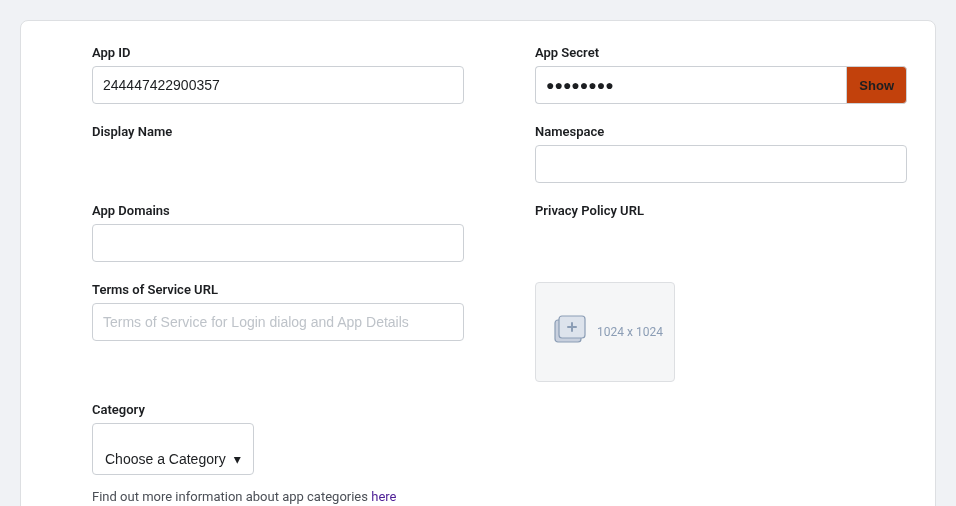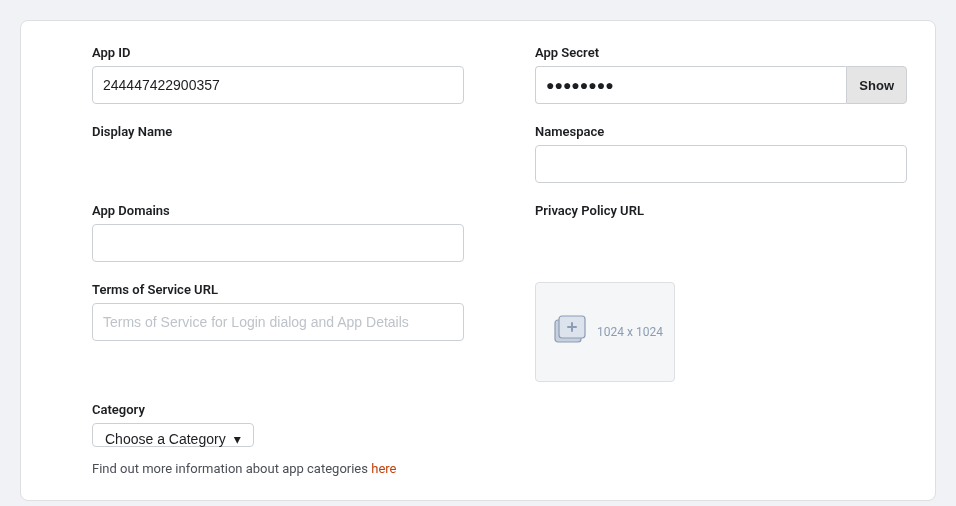--- a/index.html
+++ b/index.html
@@ -68,21 +68,21 @@
 
     .secret-wrapper input[type="text"] {
       flex: 1;
       border-radius: 4px 0 0 4px;
       border-right: none;
     }
 
     .show-btn {
       border: 1px solid #ccd0d5;
       border-radius: 0 4px 4px 0;
-      background: #e5e5e5;
+      background: #c2410c;
       padding: 0 12px;
       font-size: 13px;
       font-weight: 600;
       color: #1c1e21;
       cursor: pointer;
       height: 38px;
       white-space: nowrap;
     }
 
     
@@ -101,41 +101,41 @@
     }
 
     .icon-label {
       font-size: 12px;
       color: #8b9db5;
     }
 
     
     .category-dropdown {
       display: inline-flex;
-      align-items: flex-start;
+      align-items: flex-end;
       gap: 8px;
       border: 1px solid #ccd0d5;
       border-radius: 4px;
       background: #fff;
       padding: 7px 12px;
       font-size: 14px;
       color: #1c1e21;
       cursor: pointer;
-      height: 24px;
+      height: 52px;
       min-width: 160px;
     }
 
     .category-info {
       margin-top: 8px;
       font-size: 13px;
       color: #4b4f56;
     }
 
     .category-info a {
-      color: #c2410c;
+      color: #4c1d95;
       text-decoration: none;
     }
 
     .blurred-email {
       color: #bec3c9;
       letter-spacing: 1px;
       font-size: 13px;
     }
 
     

